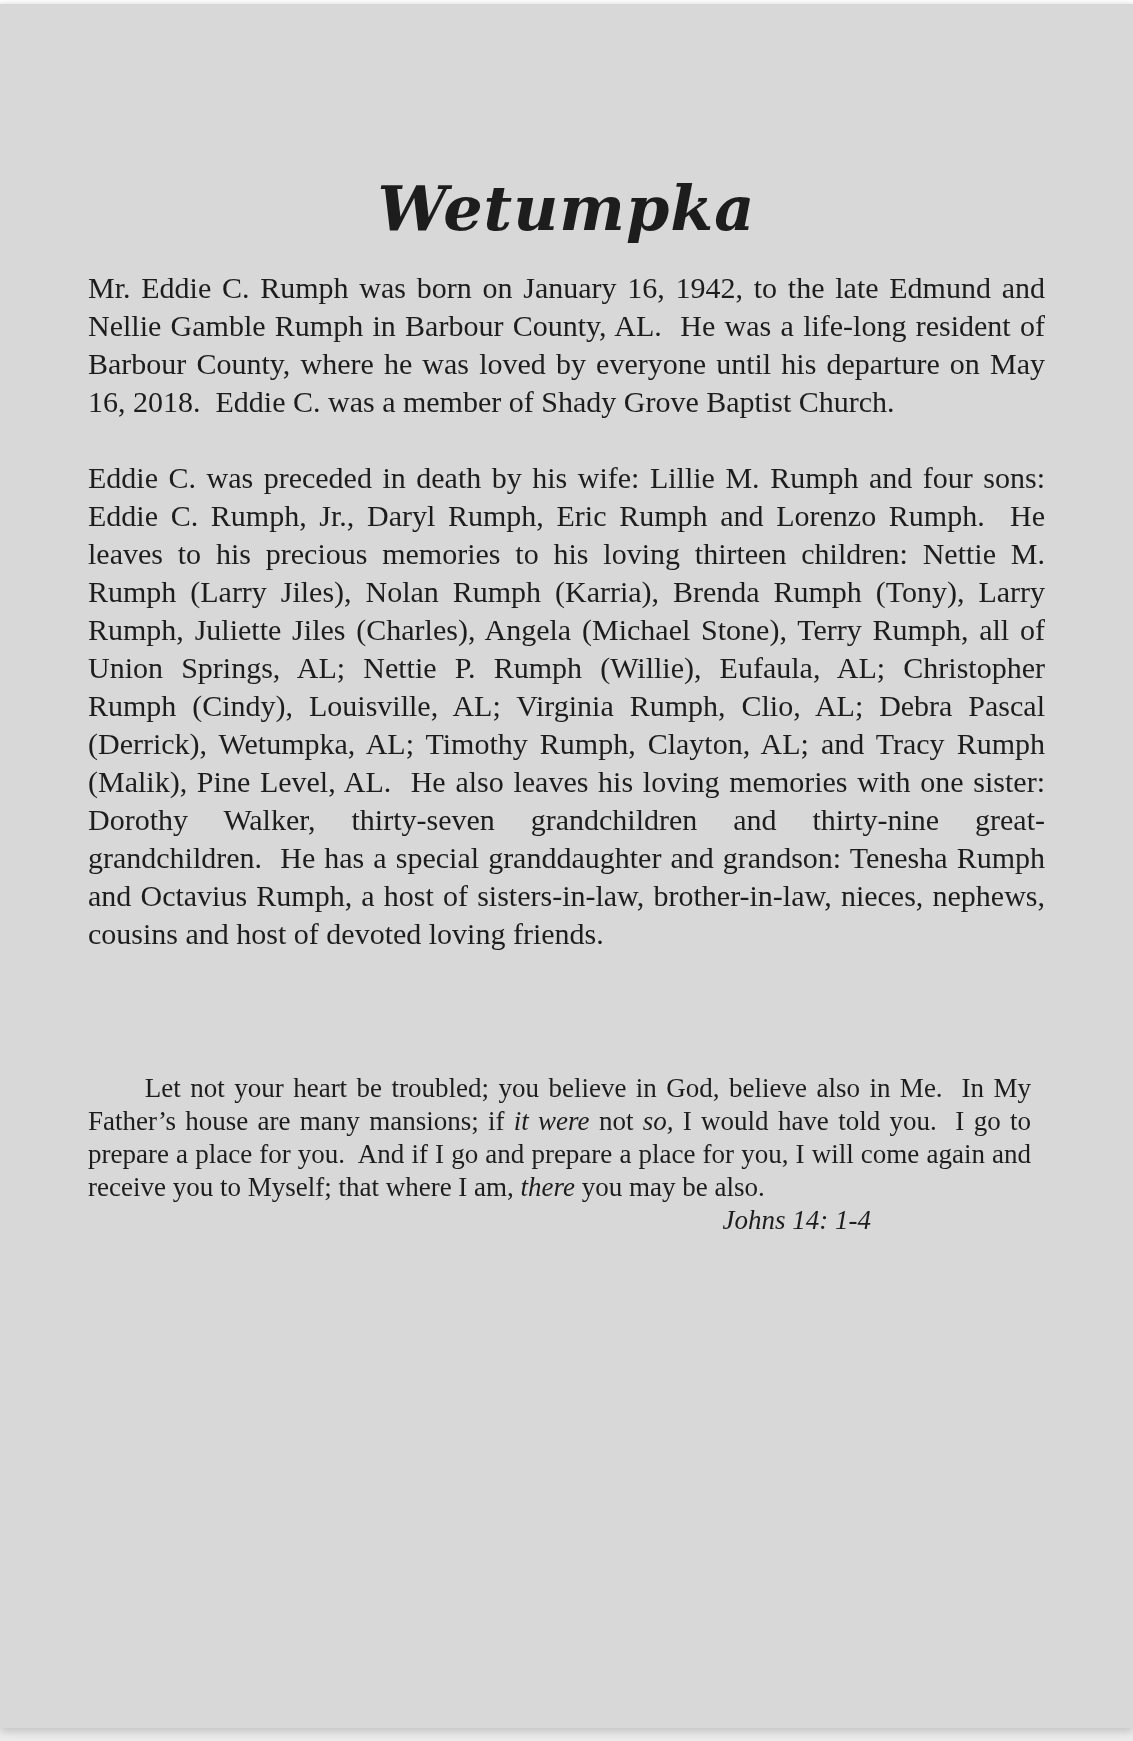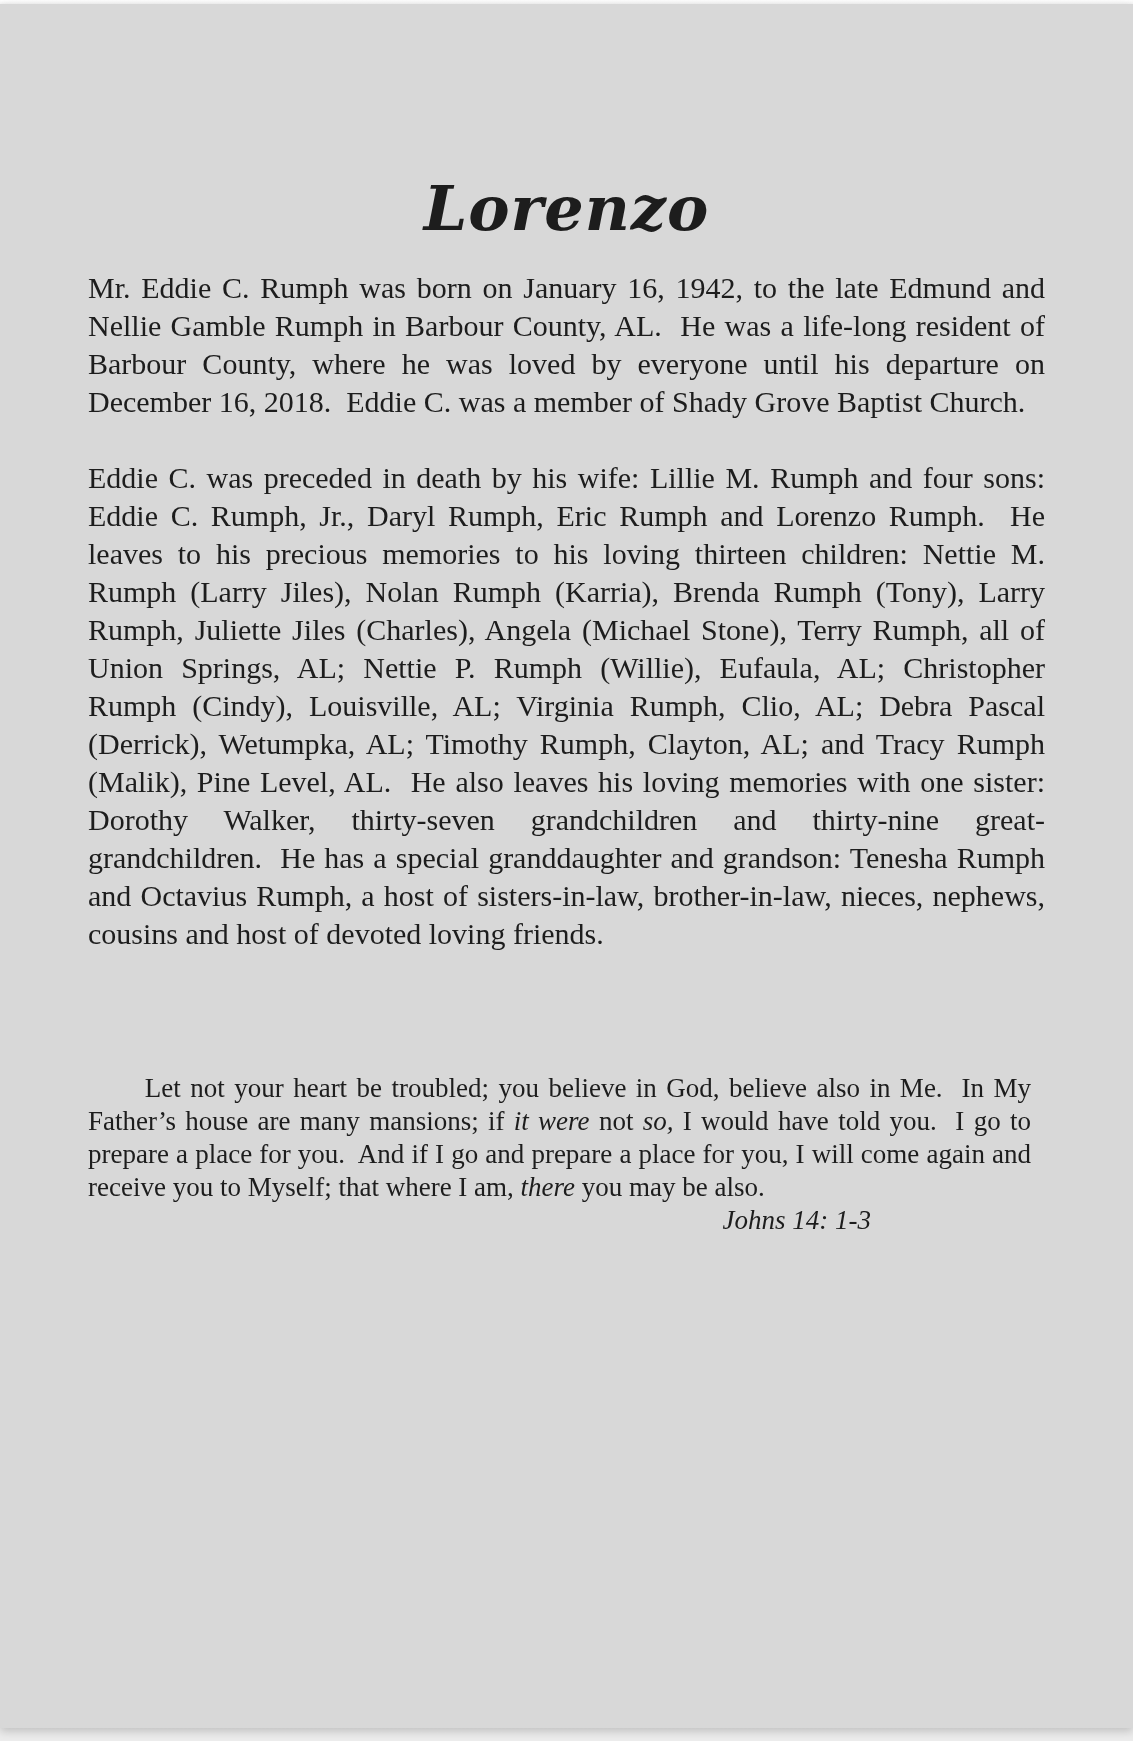--- a/index.html
+++ b/index.html
@@ -61,25 +61,25 @@
     float: right;
     font-style: italic;
     white-space: normal;
     padding-right: 160px;
   }
 </style>
 </head>
 <body style="--page-bg: #d8d8d8; --ink: #1d1d1d;">
 
 <div class="page">
-  <h1 class="title">Lorenzo</h1>
+  <h1 class="title">Wetumpka</h1>
 
   <div class="bodytext">
-    <p class="para first">Mr. Eddie C. Rumph was born on January 16, 1942, to the late Edmund and Nellie Gamble Rumph in Barbour County, AL.  He was a life-long resident of Barbour County, where he was loved by everyone until his departure on December 16, 2018.  Eddie C. was a member of Shady Grove Baptist Church.</p>
+    <p class="para first">Mr. Eddie C. Rumph was born on January 16, 1942, to the late Edmund and Nellie Gamble Rumph in Barbour County, AL.  He was a life-long resident of Barbour County, where he was loved by everyone until his departure on May 16, 2018.  Eddie C. was a member of Shady Grove Baptist Church.</p>
 
     <p class="para">Eddie C. was preceded in death by his wife: Lillie M. Rumph and four sons: Eddie C. Rumph, Jr., Daryl Rumph, Eric Rumph and Lorenzo Rumph.  He leaves to his precious memories to his loving thirteen children: Nettie M. Rumph (Larry Jiles), Nolan Rumph (Karria), Brenda Rumph (Tony), Larry Rumph, Juliette Jiles (Charles), Angela (Michael Stone), Terry Rumph, all of Union Springs, AL; Nettie P. Rumph (Willie), Eufaula, AL; Christopher Rumph (Cindy), Louisville, AL; Virginia Rumph, Clio, AL; Debra Pascal (Derrick), Wetumpka, AL; Timothy Rumph, Clayton, AL; and Tracy Rumph (Malik), Pine Level, AL.  He also leaves his loving memories with one sister: Dorothy Walker, thirty-seven grandchildren and thirty-nine great-grandchildren.  He has a special granddaughter and grandson: Tenesha Rumph and Octavius Rumph, a host of sisters-in-law, brother-in-law, nieces, nephews, cousins and host of devoted loving friends.</p>
 
     <p class="scripture">
       <span><span>Let not your heart be troubled; you believe in God, believe also in Me.  In My Father’s house are many mansions; if </span><span class="seg-italic">it were</span><span> not </span><span class="seg-italic">so,</span><span> I would have told you.  I go to prepare a place for you.  And if I go and prepare a place for you, I will come again and receive you to Myself; that where I am, </span><span class="seg-italic">there</span><span> you may be also.</span></span>
-      <span class="reference">Johns 14: 1-3</span>
+      <span class="reference">Johns 14: 1-4</span>
     </p>
   </div>
 </div>
 
 </body></html>

